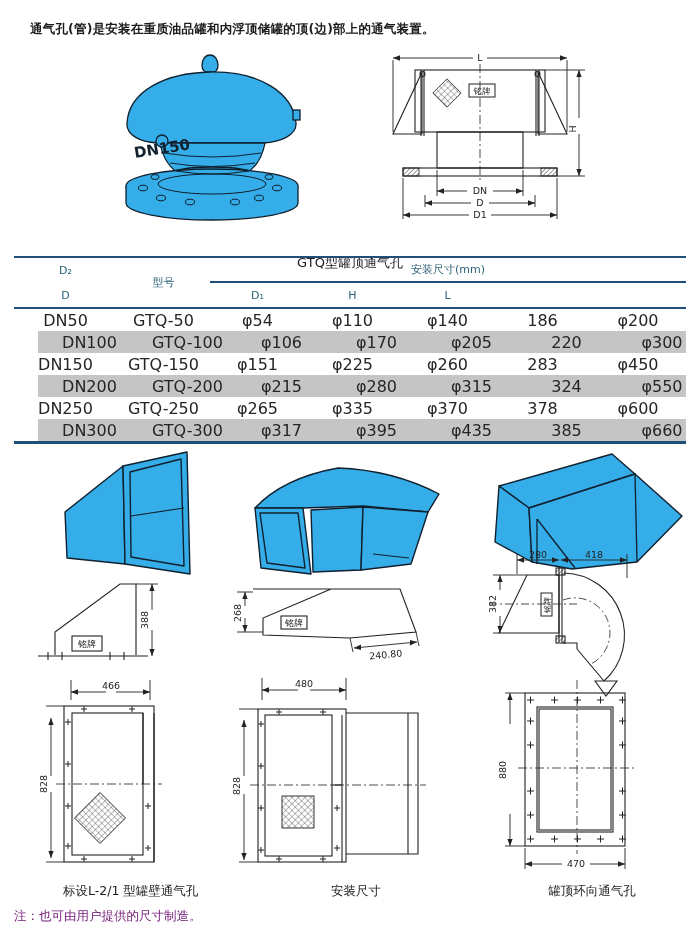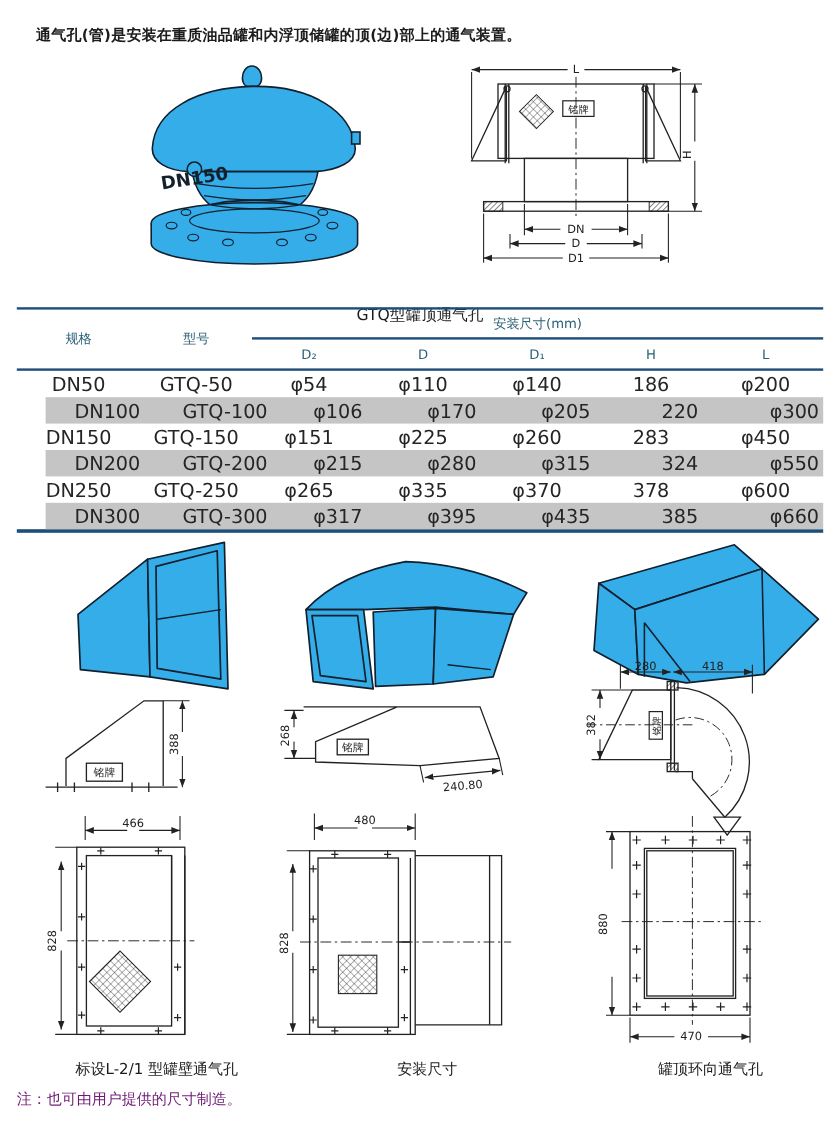--- a/index.html
+++ b/index.html
@@ -138,21 +138,20 @@
     </g>
     <text class="dimtxt" x="95" y="146" text-anchor="middle">DN</text>
     <text class="dimtxt" x="95" y="158" text-anchor="middle">D</text>
     <text class="dimtxt" x="95" y="170" text-anchor="middle">D1</text>
   </svg>
 
   <div class="abs tcaption">GTQ型罐顶通气孔</div>
 
   <div class="abs tbl">
     <div class="thead">
-      <div class="th-spec">规格</div>
       <div class="th-model">型号</div>
       <div class="th-install">安装尺寸(mm)</div>
       <div>D₂</div>
       <div>D</div>
       <div>D₁</div>
       <div>H</div>
       <div>L</div>
     </div>
     <div class="trow">
       <div>DN50</div>

